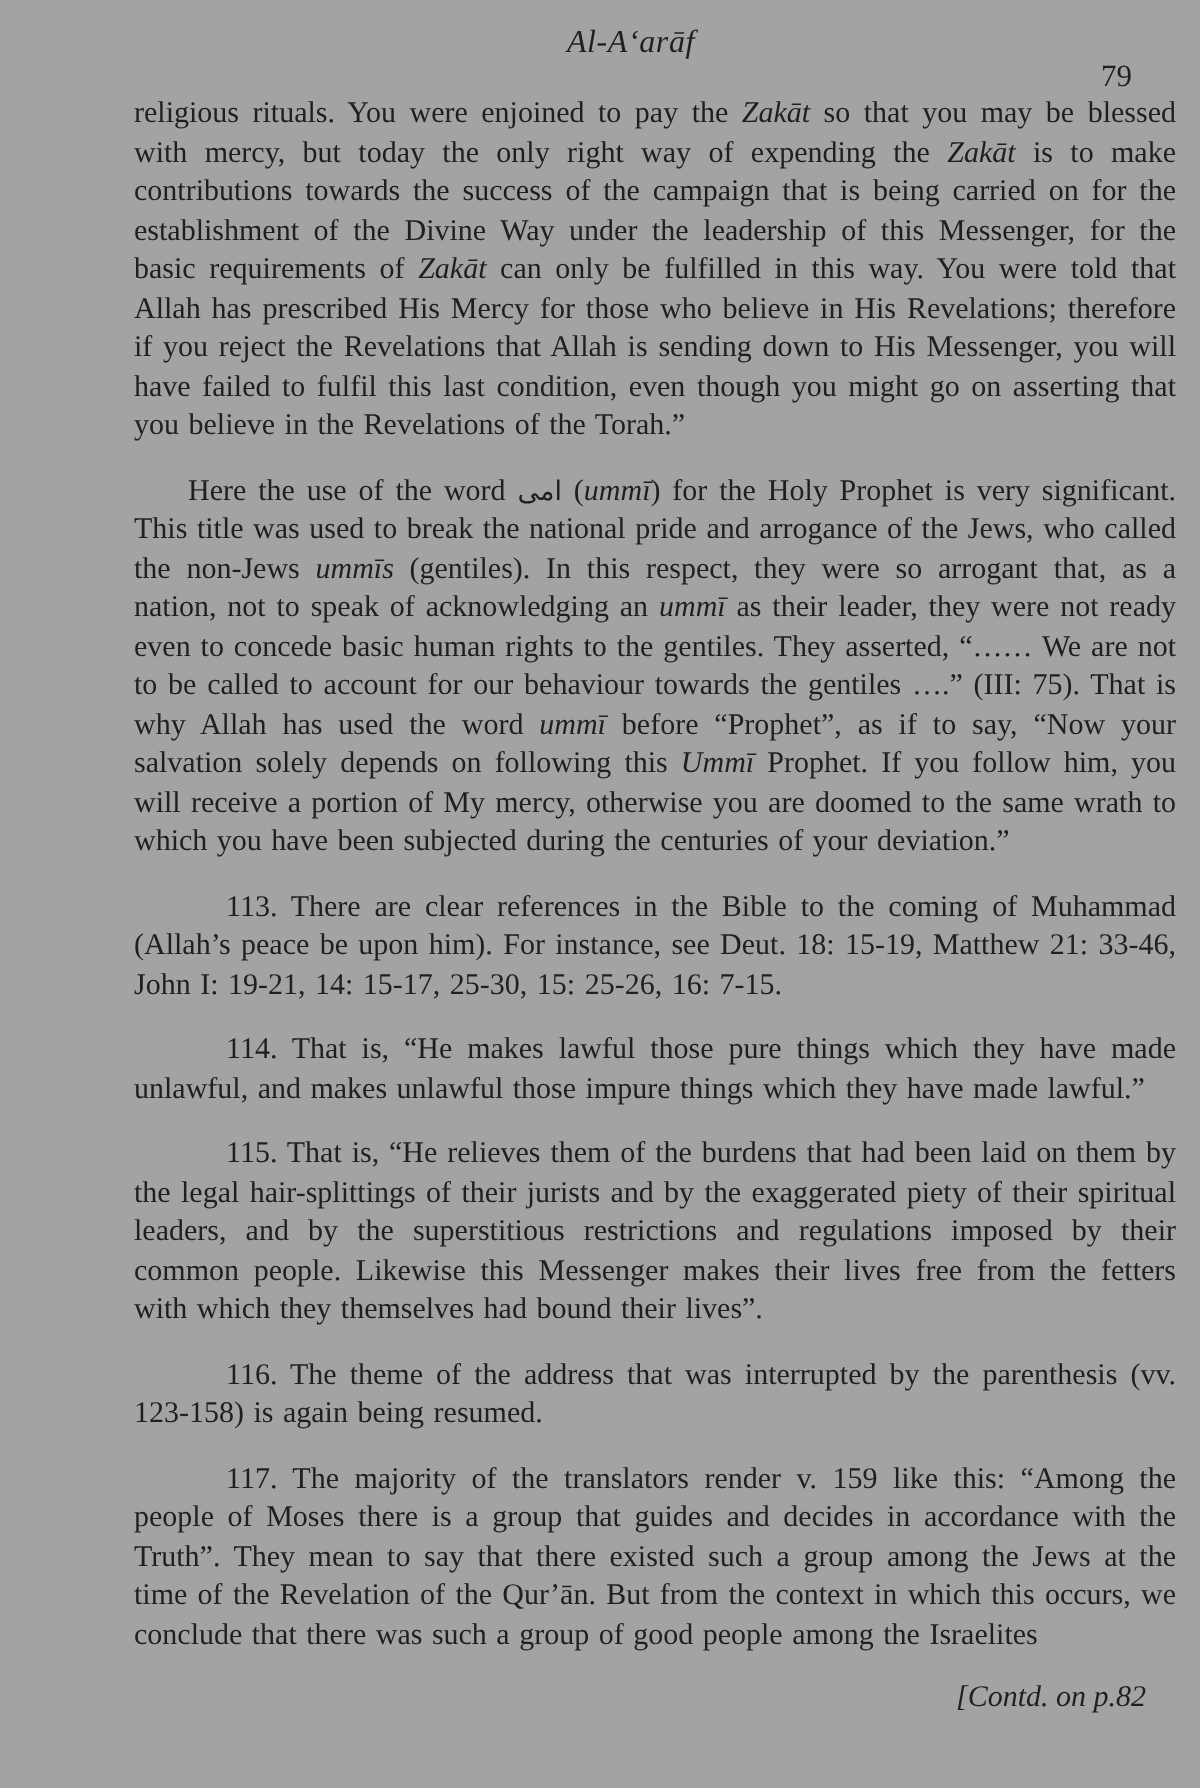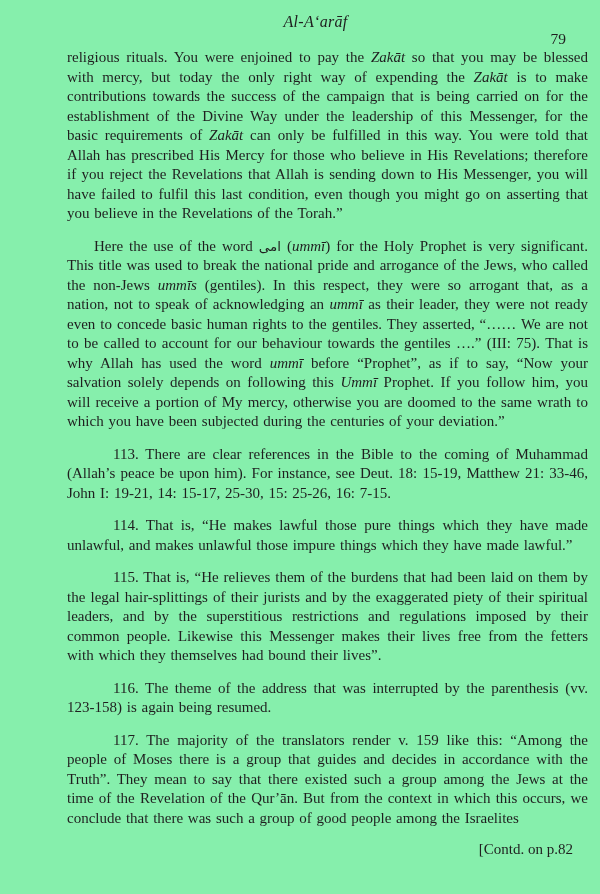--- a/index.html
+++ b/index.html
@@ -4,21 +4,21 @@
 <style>
   * { margin: 0; padding: 0; box-sizing: border-box; }
   html, body { width: 600px; height: 894px; }
   body {
     background: #ffffff;
     font-family: "Liberation Serif", "DejaVu Serif", serif;
   }
   .page {
     width: 600px;
     height: 894px;
-    background: #86efac;
+    background: #a3a3a3;
     color: #1f1f1f;
     padding: 13px 12px 0 43px;
     overflow: hidden;
     position: relative;
   }
   .page-header {
     position: relative;
     height: 22px;
     margin-bottom: 13px;
   }
@@ -45,20 +45,21 @@
     margin-left: 24px;
   }
   .indent-0 { text-indent: 0; }
   .indent-1 { text-indent: 27px; }
   .indent-2 { text-indent: 46px; }
   .it { font-style: italic; }
   .ar { font-family: "DejaVu Sans", sans-serif; font-size: 13.5px; }
   .page-footer {
     text-align: right;
     padding-right: 15px;
+    font-style: italic;
     font-size: 15px;
     margin-top: 2px;
   }
 </style>
 </head>
 <body>
 
 <div class="page">
   <header class="page-header">
     <span class="chapter-title">Al-A‘arāf</span>

